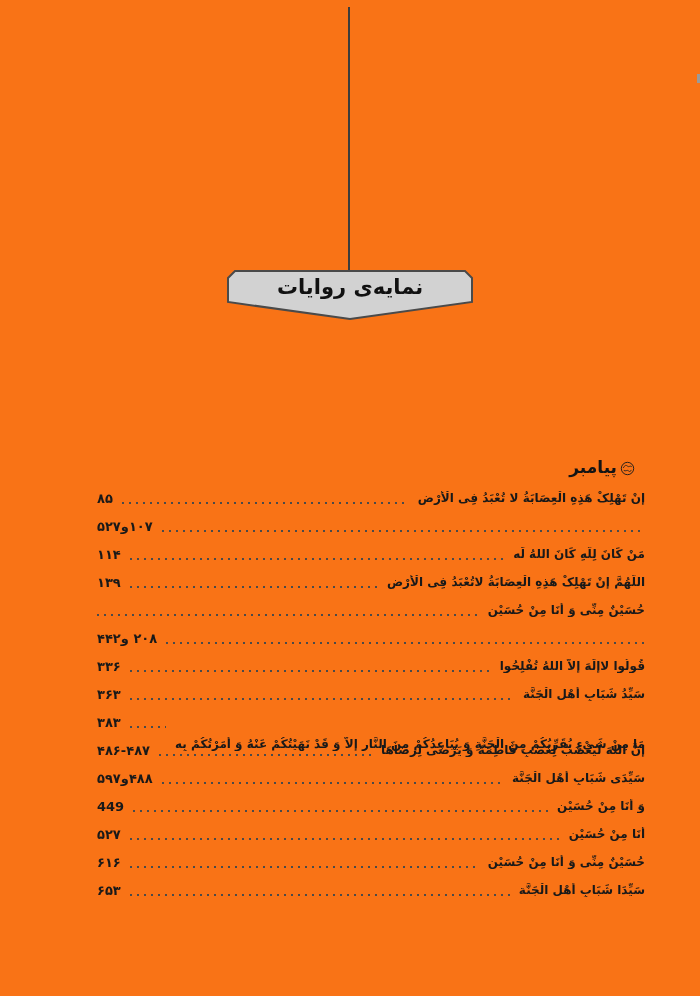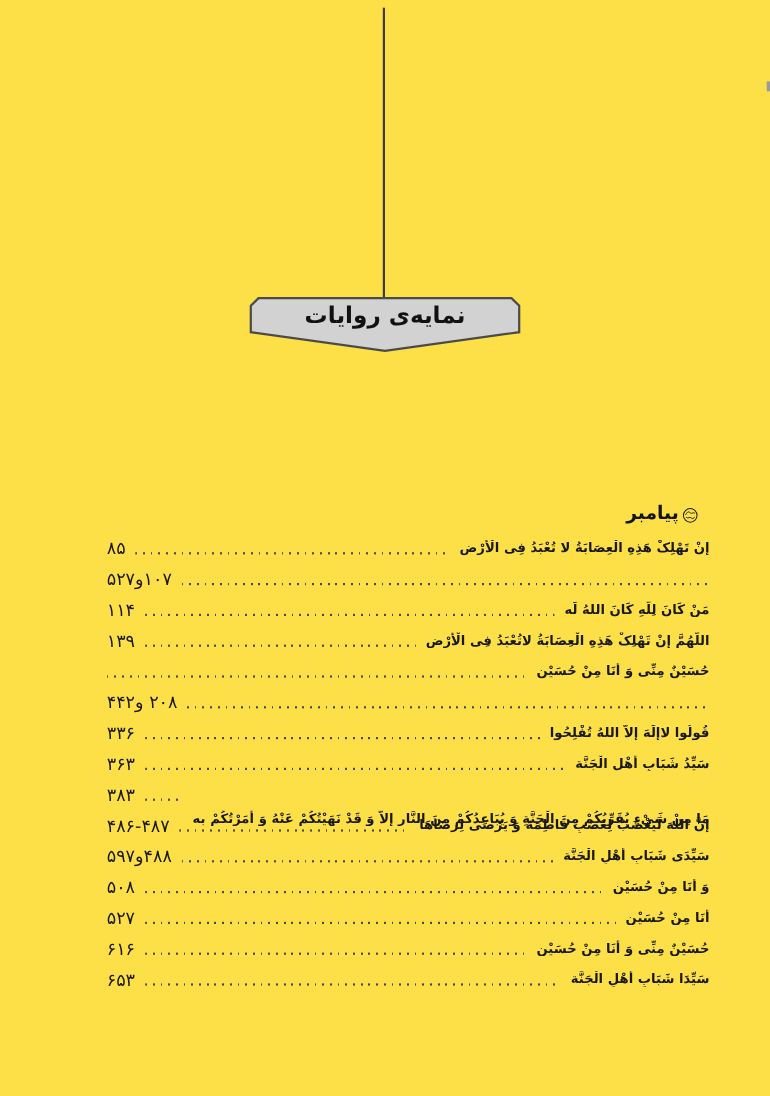--- a/index.html
+++ b/index.html
@@ -5,21 +5,21 @@
   html, body { margin: 0; padding: 0; }
   body {
     width: 700px; height: 996px;
     background: #ffffff;
     font-family: "DejaVu Sans", sans-serif;
     overflow: hidden;
   }
   .page {
     position: relative;
     width: 700px; height: 996px;
-    background: #fde047;
+    background: #f97316;
     color: #1c1c1c;
   }
 
   
   .stem-line {
     position: absolute;
     left: 348px; top: 7px;
     width: 2px; height: 265px;
     background: #3c3c3c;
   }
@@ -97,22 +97,22 @@
   .entry:nth-child(9) .entry-text { font-size: 12px; letter-spacing: -0.2px; margin-top: 44px; }
   .leader {
     flex: 1 1 auto;
     min-width: 10px;
     height: 2px;
     align-self: flex-end;
     margin-bottom: 8px;
     background-image: repeating-linear-gradient(to right, #4a4a4a 0 1.6px, transparent 1.6px 7px);
   }
   .entry-pages {
-    font-size: 16px;
-    font-weight: normal;
+    font-size: 13px;
+    font-weight: bold;
     color: #191919;
     white-space: nowrap;
     flex: 0 0 auto;
   }
 </style>
 </head>
 <body>
 
 <div class="page">
 
@@ -196,21 +196,21 @@
 
   <div class="entry">
     <span class="entry-text">سَیِّدَی شَبَابِ أَهْلِ الْجَنَّة</span>
     <span class="leader"></span>
     <span class="entry-pages">۴۸۸و۵۹۷</span>
   </div>
 
   <div class="entry">
     <span class="entry-text">وَ أَنَا مِنْ حُسَیْن</span>
     <span class="leader"></span>
-    <span class="entry-pages">۵۰۸</span>
+    <span class="entry-pages">449</span>
   </div>
 
   <div class="entry">
     <span class="entry-text">أَنَا مِنْ حُسَیْن</span>
     <span class="leader"></span>
     <span class="entry-pages">۵۲۷</span>
   </div>
 
   <div class="entry">
     <span class="entry-text">حُسَیْنٌ مِنِّی وَ أَنَا مِنْ حُسَیْن</span>

